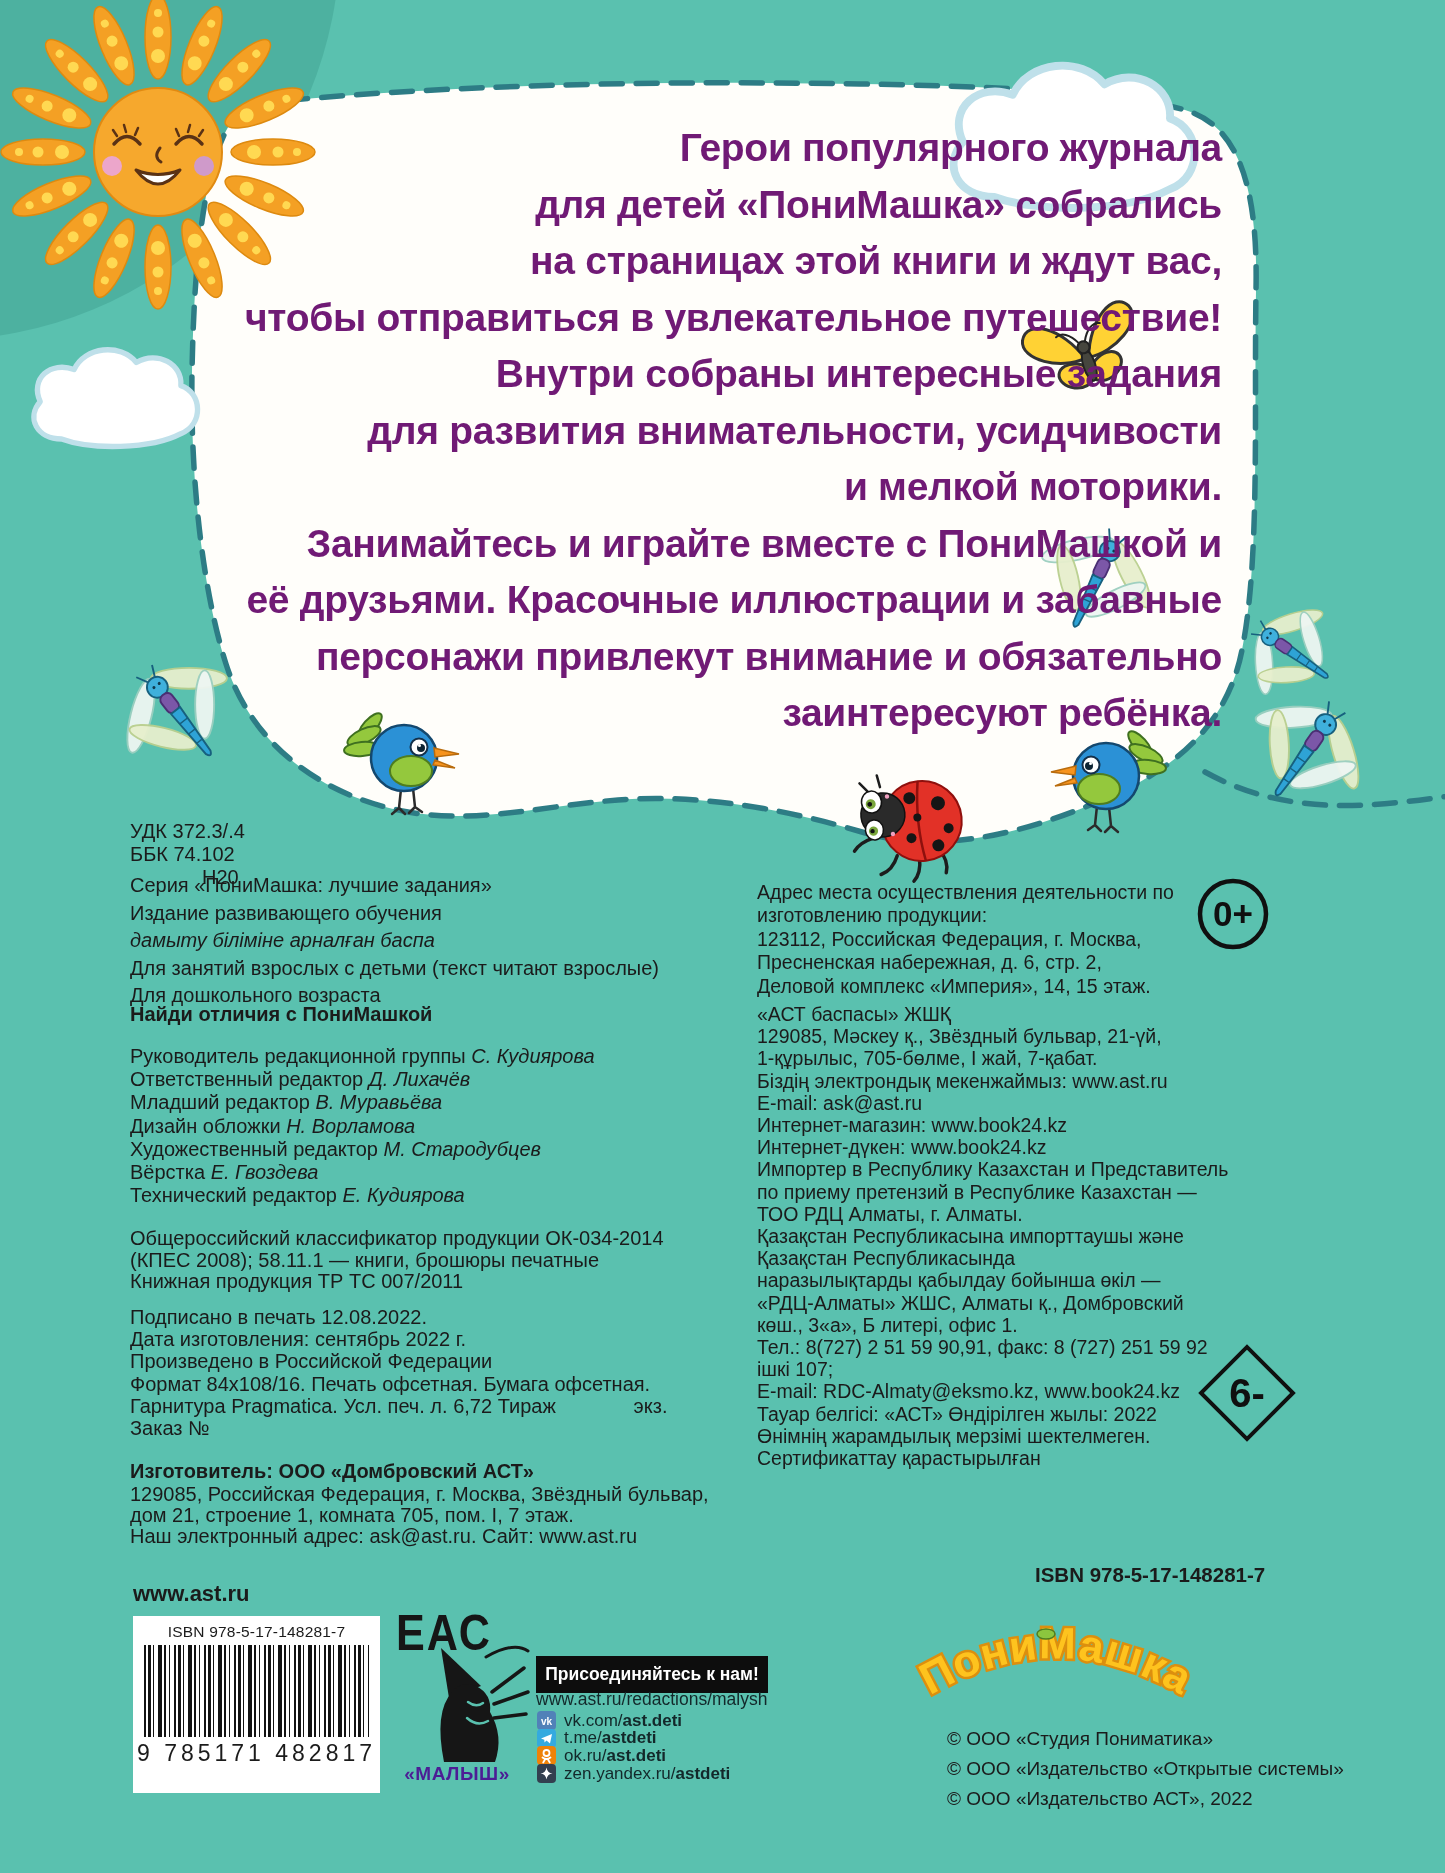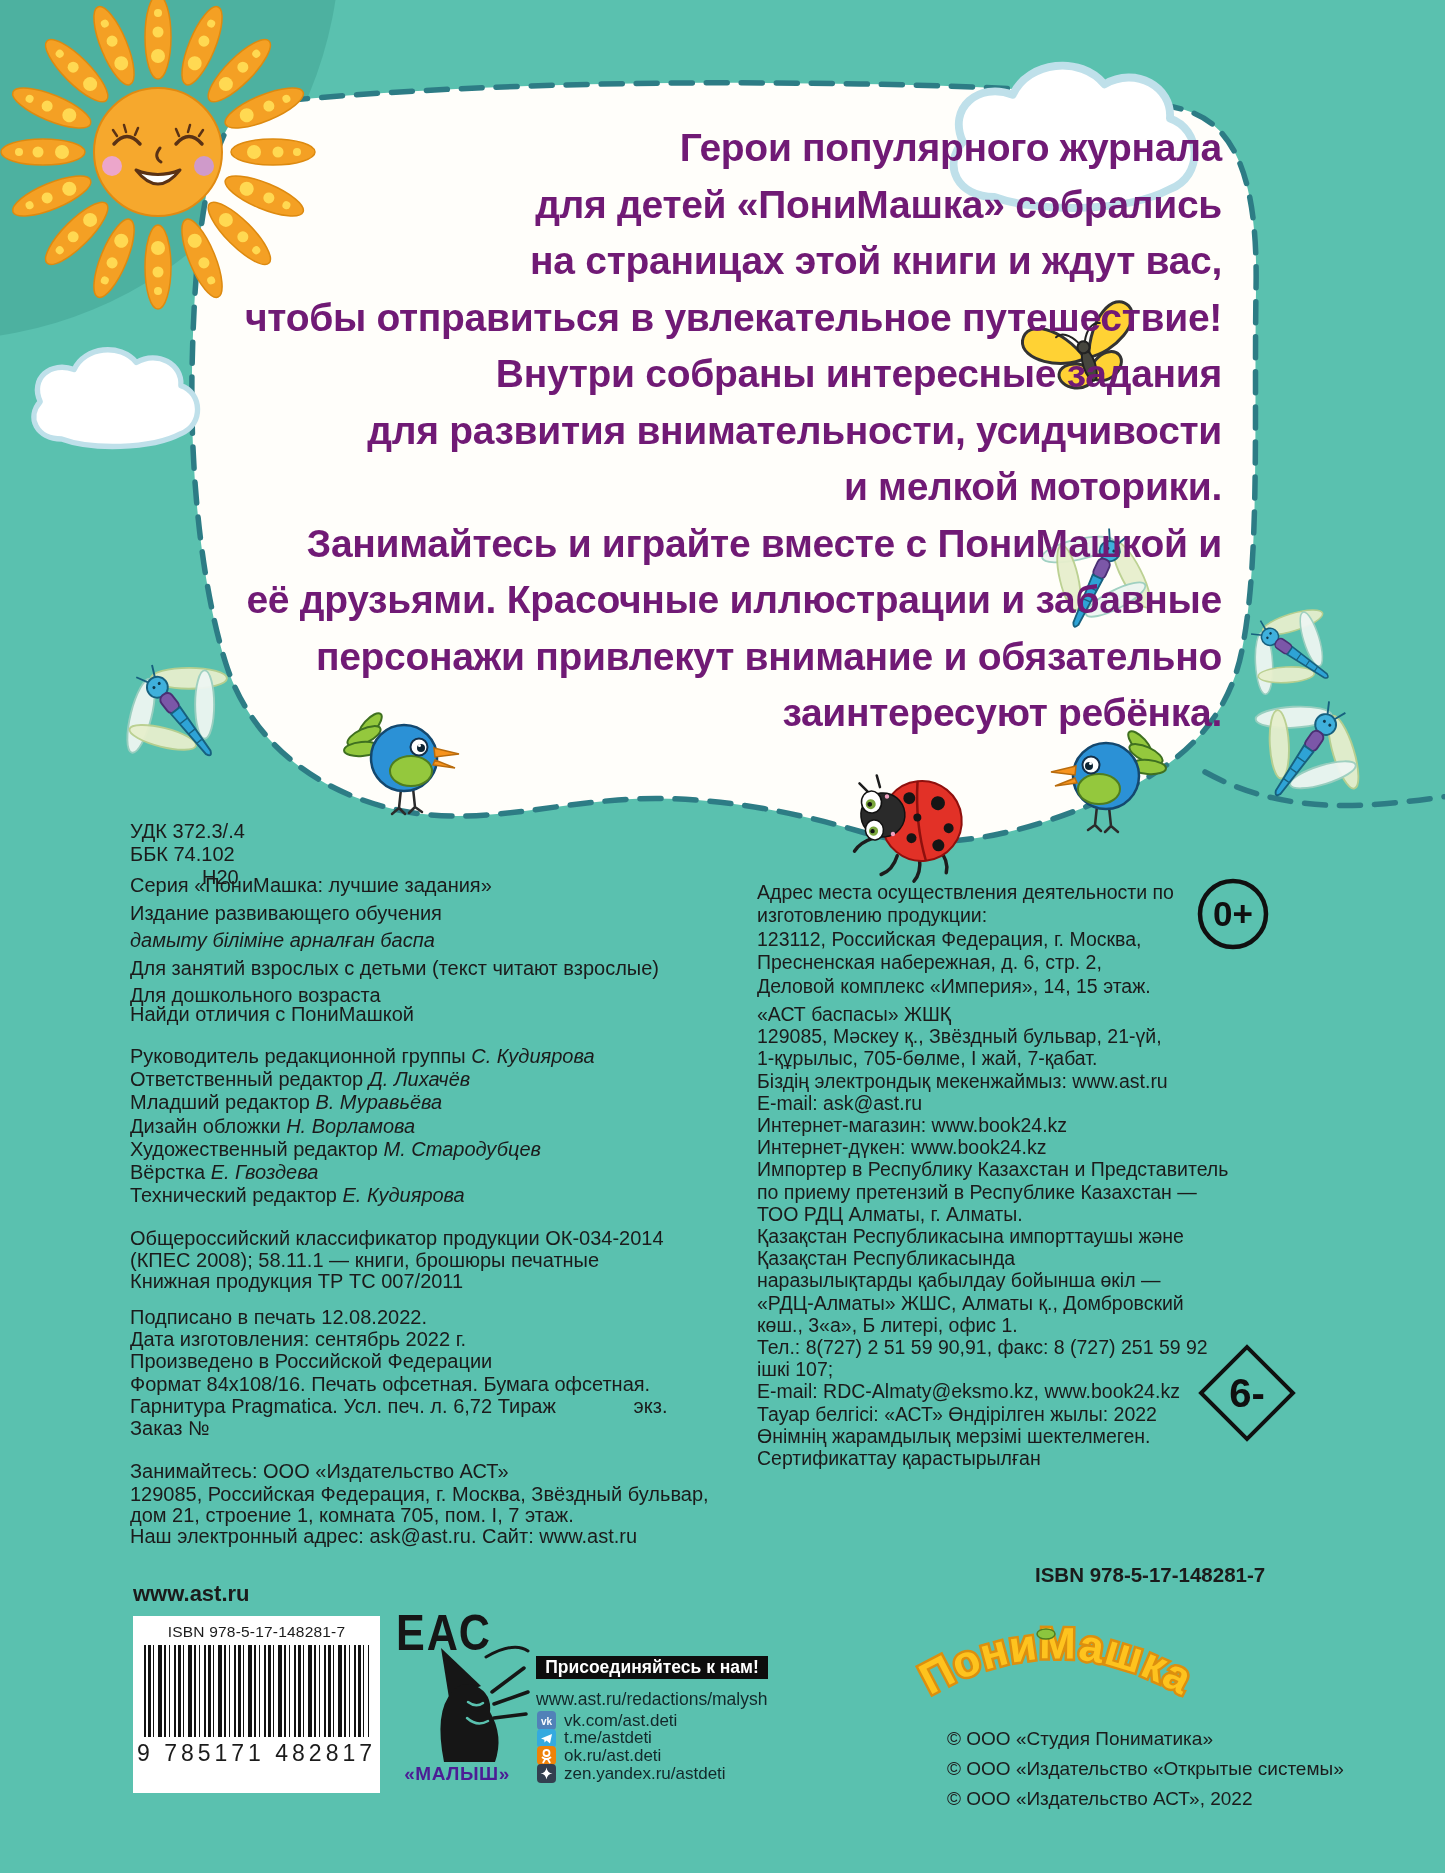--- a/index.html
+++ b/index.html
@@ -4,38 +4,38 @@
 <style>
   html,body{margin:0;padding:0;background:#444;}
   #page{position:relative;width:1445px;height:1873px;margin:0 auto;overflow:hidden;
         background:#5ac1af;font-family:"Liberation Sans",sans-serif;color:#1b1b1b;}
   #decor{position:absolute;left:0;top:0;width:1445px;height:1873px;}
   .blurb{position:absolute;left:222px;top:120px;width:1000px;text-align:right;
          font-weight:bold;font-size:39px;line-height:56.5px;color:#701a75;letter-spacing:-0.3px;}
   .blk{position:absolute;font-size:20px;line-height:23px;}
   .blk div{white-space:nowrap;}
   .it{font-style:italic;}
-  .b{font-weight:normal;}
+  .b{font-weight:bold;}
   .rcol{font-size:19.5px;}
   .isbn-right{position:absolute;left:1035px;top:1563px;font-weight:bold;font-size:20.5px;}
   .site-b{position:absolute;left:133px;top:1581px;font-weight:bold;font-size:22px;}
   .barcode{position:absolute;left:133px;top:1616px;width:247px;height:177px;background:#fff;}
   .barcode .lbl{text-align:center;font-size:15.5px;padding-top:7px;letter-spacing:0.2px;}
   .bars{width:225px;height:92px;margin:4px auto 0 auto;
         background:repeating-linear-gradient(90deg,
           #121212 0 2px,#fff 2px 4px,#121212 4px 7px,#fff 7px 9px,
           #121212 9px 10px,#fff 10px 14px,#121212 14px 18px,#fff 18px 20px,
           #121212 20px 22px,#fff 22px 25px,#121212 25px 26px,#fff 26px 30px);}
   .digits{text-align:center;font-size:23px;letter-spacing:4px;margin-top:3px;}
   .eac{position:absolute;left:396px;top:1604px;font-weight:bold;font-size:44px;
        letter-spacing:2px;transform:scale(0.98,1.15);transform-origin:left top;color:#161616;}
   .malysh-txt{position:absolute;left:382px;top:1763px;width:150px;text-align:center;
        font-weight:bold;font-size:19px;letter-spacing:0.5px;color:#4c1d95;}
   .join-banner{position:absolute;left:536px;top:1656px;background:#0d0d0d;color:#ffffff;
-       font-weight:bold;font-size:17.5px;padding:1px 0;width:232px;text-align:center;}
+       font-weight:bold;font-size:17.5px;padding:8px 0;width:232px;text-align:center;}
   .join-url{position:absolute;left:536px;top:1689px;font-weight:normal;font-size:17.5px;color:#13282a;}
   .socials{position:absolute;left:537px;top:1712px;}
   .srow{display:flex;align-items:center;height:17.6px;font-size:17px;color:#13282a;}
   .srow .ic{width:19px;height:19px;margin-right:8px;flex:0 0 auto;}
   .copyright{position:absolute;left:947px;top:1724px;font-size:19px;line-height:30px;}
 </style>
 </head>
 <body>
 
 <div id="page">
@@ -232,21 +232,21 @@
 
 <div class="blk" style="left:130px;top:1306px;line-height:22.2px;">
   <div>Подписано в печать 12.08.2022.</div>
   <div>Дата изготовления: сентябрь 2022 г.</div>
   <div>Произведено в Российской Федерации</div>
   <div>Формат 84х108/16. Печать офсетная. Бумага офсетная.</div>
   <div>Гарнитура Pragmatica. Усл. печ. л. 6,72 Тираж&nbsp;&nbsp;&nbsp;&nbsp;&nbsp;&nbsp;&nbsp;&nbsp;&nbsp;&nbsp;&nbsp;&nbsp;&nbsp; экз.</div>
   <div>Заказ №</div>
 </div>
 
-<div class="blk b" style="left:130px;top:1460px;">Занимайтесь: ООО «Издательство АСТ»</div>
+<div class="blk b" style="left:130px;top:1460px;">Изготовитель: ООО «Домбровский АСТ»</div>
 <div class="blk" style="left:130px;top:1484px;line-height:20.8px;">
   <div>129085, Российская Федерация, г. Москва, Звёздный бульвар,</div>
   <div>дом 21, строение 1, комната 705, пом. I, 7 этаж.</div>
   <div>Наш электронный адрес: ask@ast.ru. Сайт: www.ast.ru</div>
 </div>
 
 <div class="blk rcol" style="left:757px;top:881px;line-height:23.4px;">
   <div>Адрес места осуществления деятельности по</div>
   <div>изготовлению продукции:</div>
   <div>123112, Российская Федерация, г. Москва,</div>

